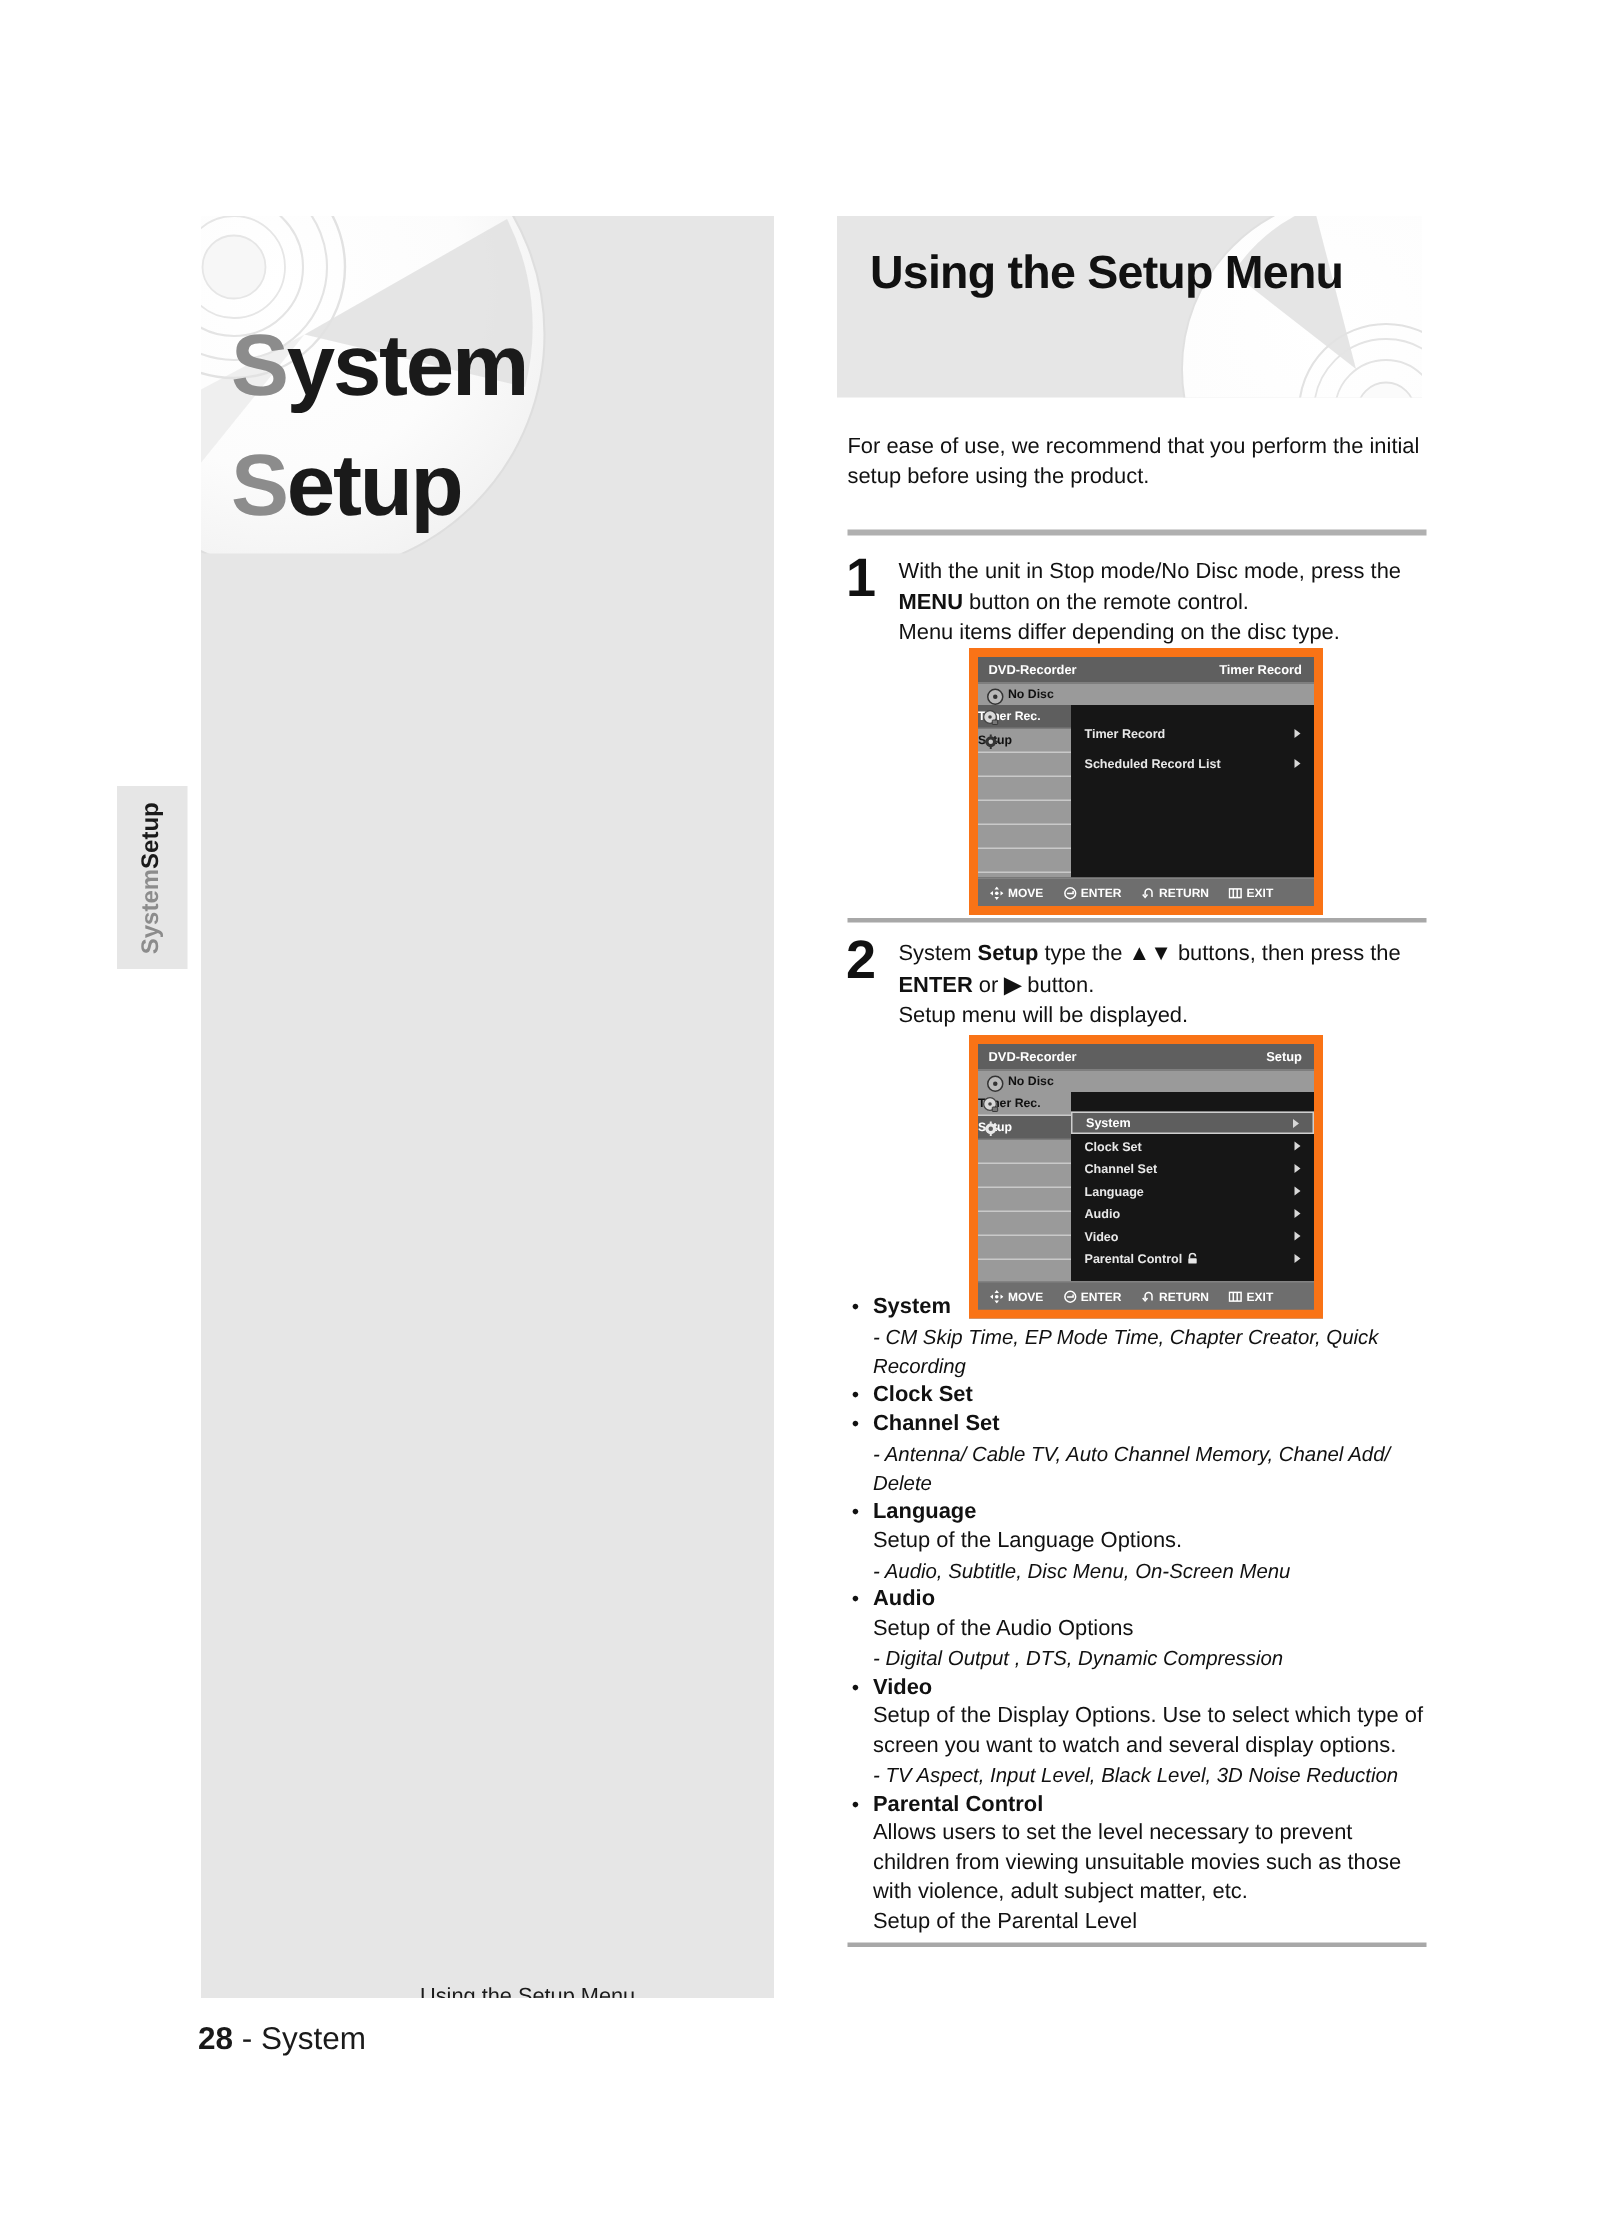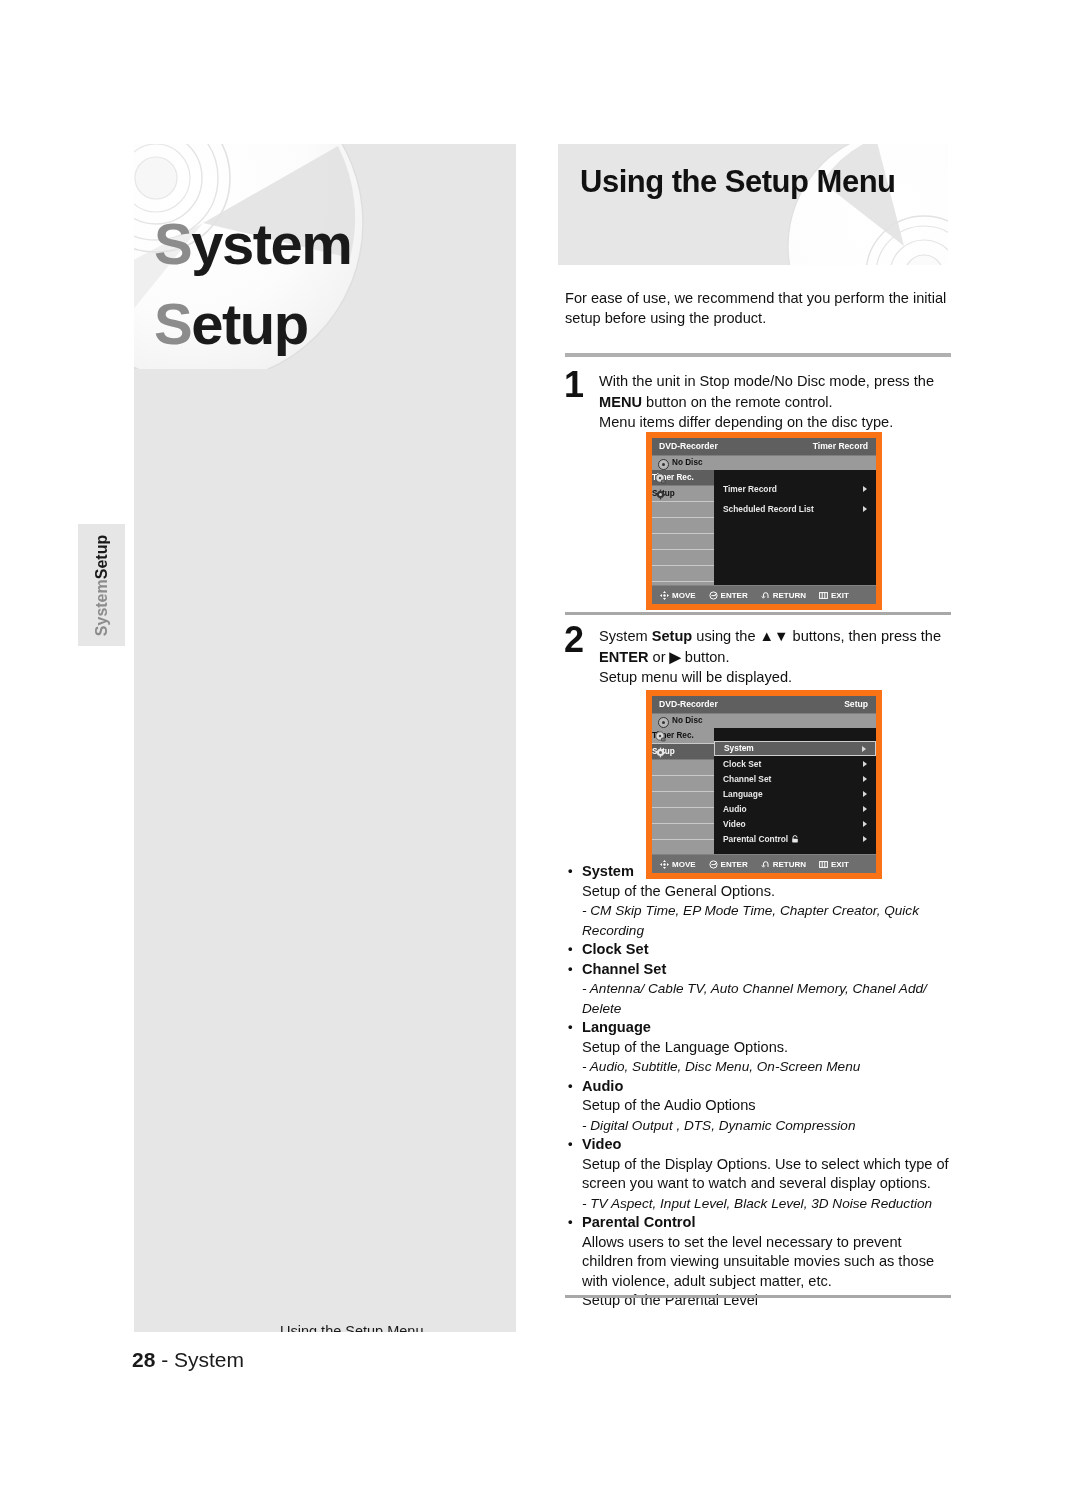--- a/index.html
+++ b/index.html
@@ -348,21 +348,21 @@
           <span>EXIT</span>
         </span>
       </div>
     </div>
 
     <div class="hr thin" style="top:468px;"></div>
 
     <div class="step" style="top:482px;">
       <div class="step-num">2</div>
       <div class="step-body">
-        <span>System </span><b>Setup</b><span> using the </span><b>▲▼</b><span> buttons, then press the </span><b>ENTER</b><span> or </span><b>▶</b><span> button.</span><br>
+        <span>System </span><b>Setup</b><span> type the </span><b>▲▼</b><span> buttons, then press the </span><b>ENTER</b><span> or </span><b>▶</b><span> button.</span><br>
         <span>Setup menu will be displayed.</span>
       </div>
     </div>
 
     <div class="tv" style="left:88px;top:546px;">
       <div class="tv-top">
         <span class="brand">DVD-Recorder</span>
         <span class="mode">Setup</span>
       </div>
       <div class="tv-disc">
@@ -454,21 +454,20 @@
               </svg>
             </span>
           <span>EXIT</span>
         </span>
       </div>
     </div>
 
     <div class="bullets" id="bullets" style="top:718px;">
         <div class="b-item">
           <div class="b-head">System</div>
-          <div class="b-line">Setup of the General Options.</div>
           <div class="b-dash">- CM Skip Time, EP Mode Time, Chapter Creator, Quick Recording</div>
         </div>
         <div class="b-item">
           <div class="b-head">Clock Set</div>
         </div>
         <div class="b-item">
           <div class="b-head">Channel Set</div>
           <div class="b-dash">- Antenna/ Cable TV, Auto Channel Memory, Chanel Add/ Delete</div>
         </div>
         <div class="b-item">

